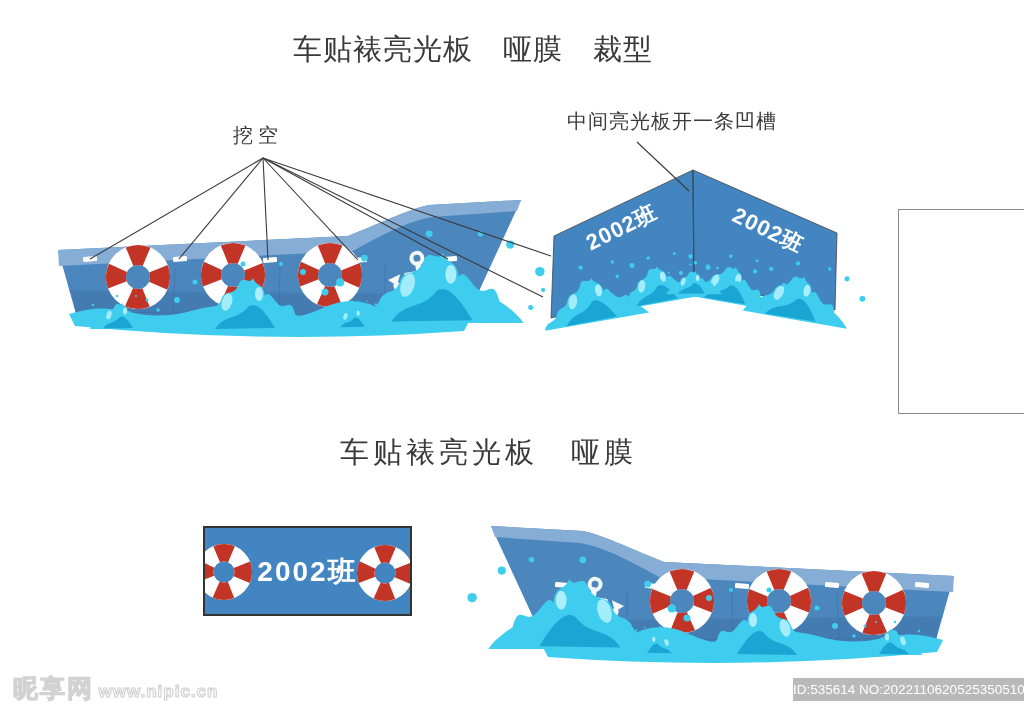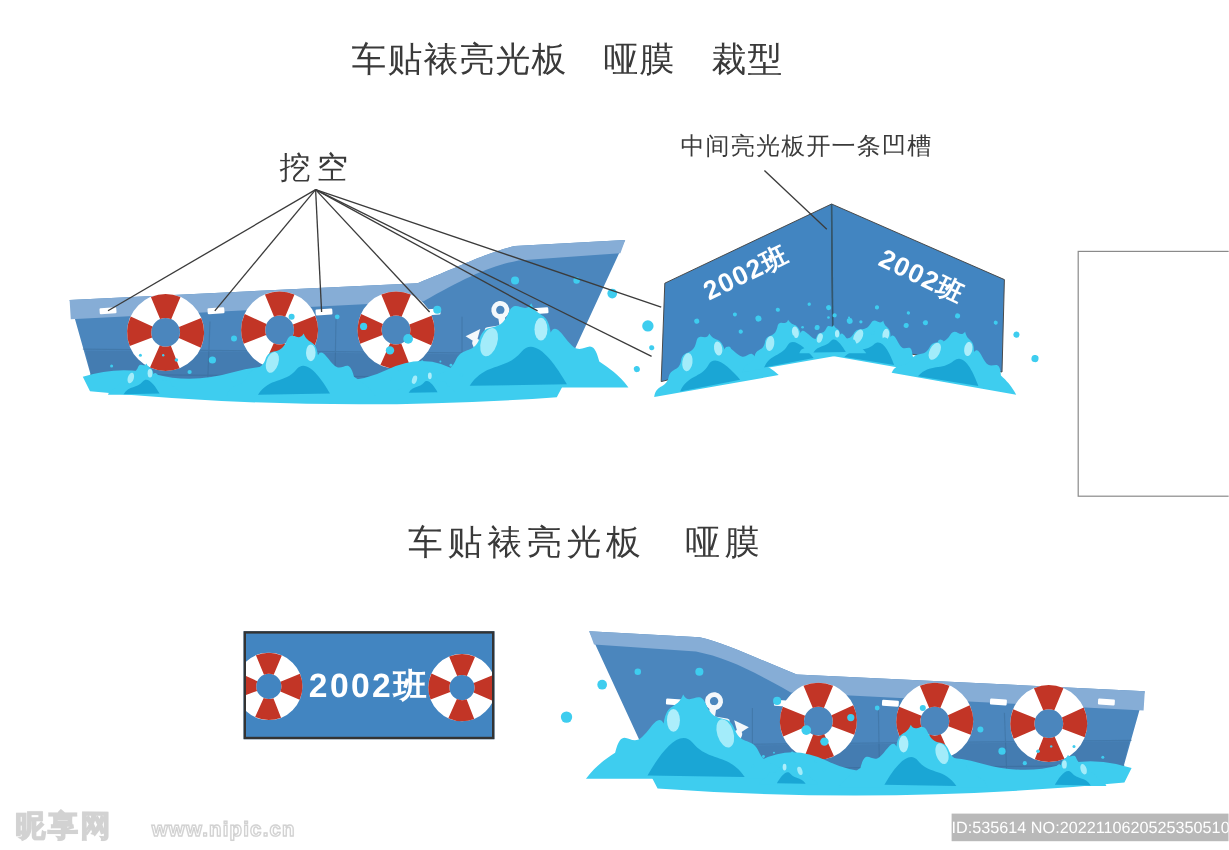--- a/index.html
+++ b/index.html
@@ -3,40 +3,40 @@
 <meta charset="utf-8">
 <style>
   html,body{margin:0;padding:0;background:#fff;}
   .stage{position:relative;width:1024px;height:708px;background:#fff;overflow:hidden;
          font-family:"Liberation Sans",sans-serif;}
   .title{position:absolute;color:var(--text-dark,#3a3a3a);white-space:nowrap;
          font-family:"Liberation Serif",serif;font-size:29px;letter-spacing:1px;}
   .title.top{left:293px;top:30px;}
   .title.bottom{left:340px;top:421px;letter-spacing:4px;margin-top:12px;}
   .hollow-label{position:absolute;left:233px;top:122px;color:var(--text-dark,#3a3a3a);
-         font-family:Liberation Sans, sans-serif;font-size:26px;letter-spacing:5px;white-space:nowrap;}
+         font-family:Liberation Sans, sans-serif;font-size:20px;letter-spacing:5px;white-space:nowrap;}
   .groove-note{position:absolute;left:567px;top:108px;color:var(--text-dark,#3a3a3a);
          font-family:"Liberation Serif",serif;font-size:20px;letter-spacing:1px;white-space:nowrap;}
   .overlay{position:absolute;left:0;top:0;z-index:6;pointer-events:none;}
   .overlay line{stroke:var(--line-dark,#3b3b3b);stroke-width:1.1;}
   .boat{position:absolute;width:480px;height:152px;overflow:visible;z-index:2;}
   .boat.top-boat{left:55px;top:198px;}
   .boat.bottom-boat{left:477px;top:524px;transform:scaleX(-1);}
   .panel-svg{position:absolute;left:545px;top:162px;width:300px;height:175px;overflow:visible;z-index:2;}
   .cut-rect{position:absolute;left:898px;top:209px;width:160px;height:203px;background:#fff;
          border:1px solid #8a8a8a;z-index:3;}
   .banner{position:absolute;left:203px;top:526px;width:209px;height:90px;box-sizing:border-box;
          background:var(--panel-blue,#4285c1);border:2px solid #333;z-index:2;overflow:hidden;}
   .banner svg{position:absolute;left:0;top:0;}
   .banner-label{position:absolute;left:0;right:0;top:25px;text-align:center;color:#fff;
          font-size:28px;font-weight:bold;letter-spacing:2px;}
   .watermark{position:absolute;left:13px;top:672px;color:#fff;white-space:nowrap;
          -webkit-text-stroke:1.1px #d2d2d2;text-shadow:0 0 1px #cfcfcf;z-index:7;}
   .watermark .wm-name{font-size:25px;font-weight:bold;letter-spacing:2px;}
-  .watermark .wm-url{font-size:17px;font-weight:bold;letter-spacing:1px;margin-left:28px;}
+  .watermark .wm-url{font-size:17px;font-weight:bold;letter-spacing:1px;}
   .id-badge{position:absolute;left:793px;top:678px;width:231px;height:23px;line-height:23px;
          background:var(--badge-gray,#b9b9b9);color:#fff;font-size:13.5px;text-align:center;
          white-space:nowrap;z-index:7;}
   
   .hull{fill:var(--hull-blue,#4b86bd);}
   .band{fill:var(--hull-light,#86add6);}
   .panel-face{fill:var(--panel-blue,#4285c1);stroke:#454545;stroke-width:.8;}
   .water-fill{fill:var(--water-cyan,#3ecdef);}
   .water-deep{fill:var(--water-deep,#149fd0);}
   .buoy-red{stroke:var(--lifebuoy-red,#c23526);}

